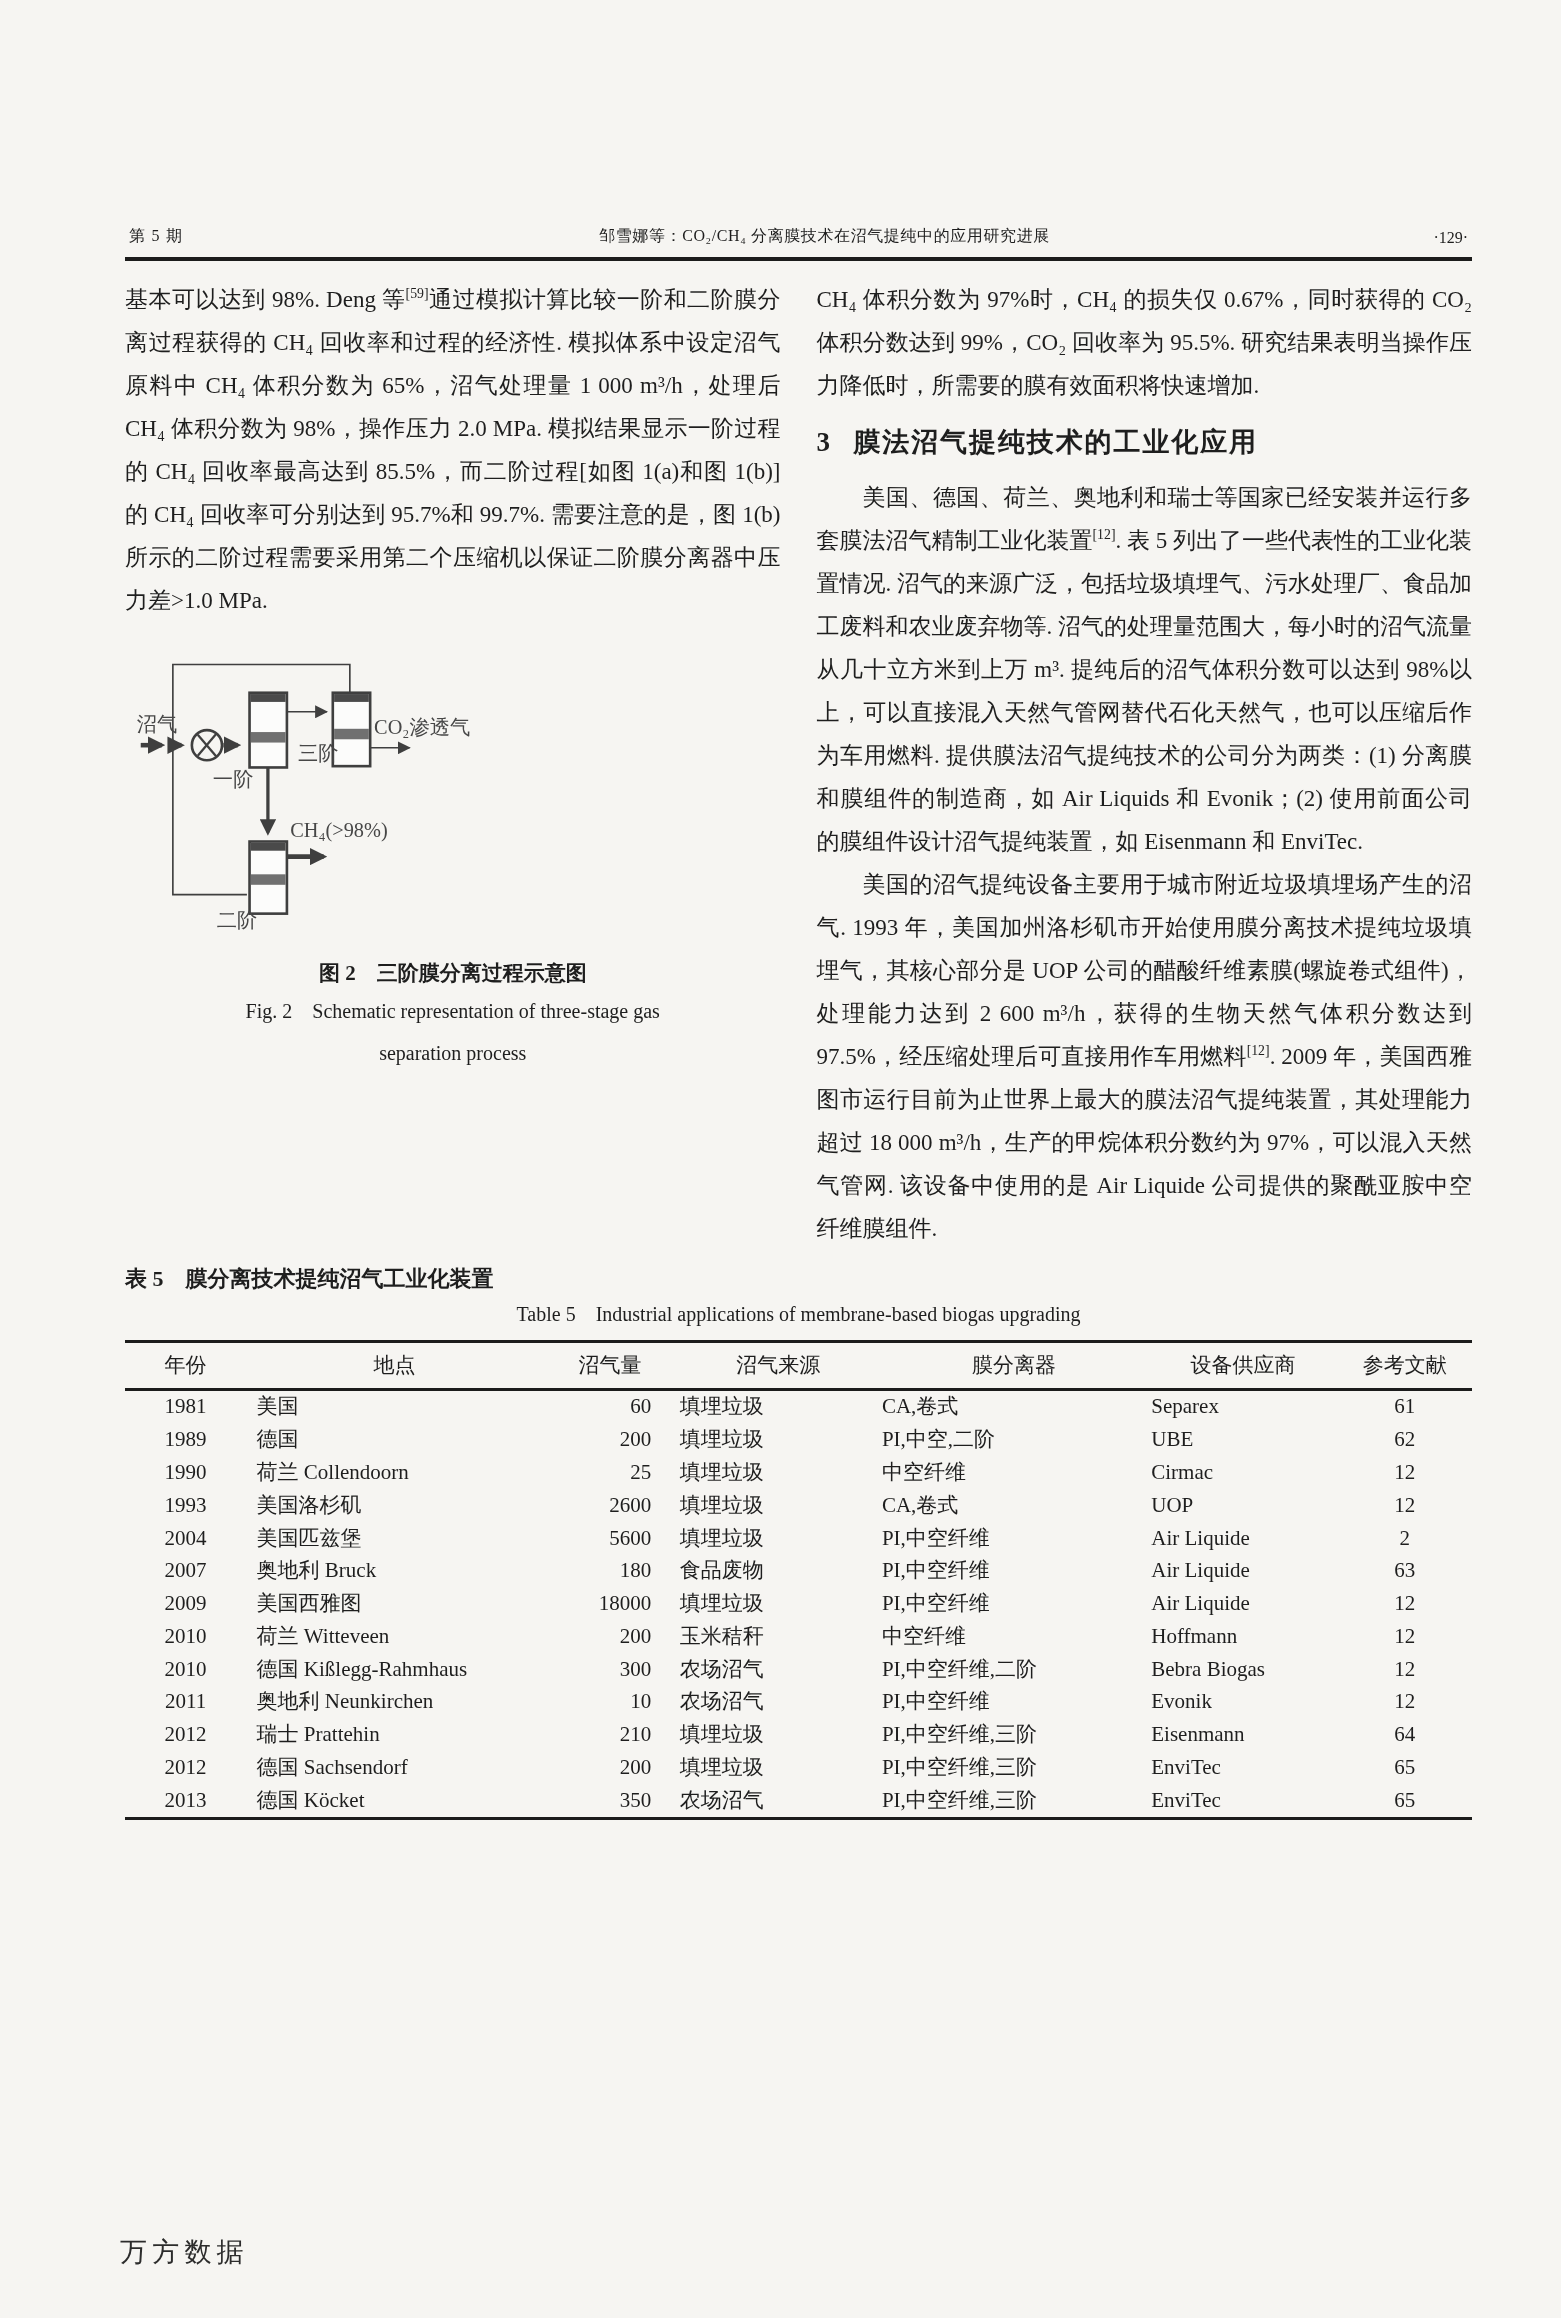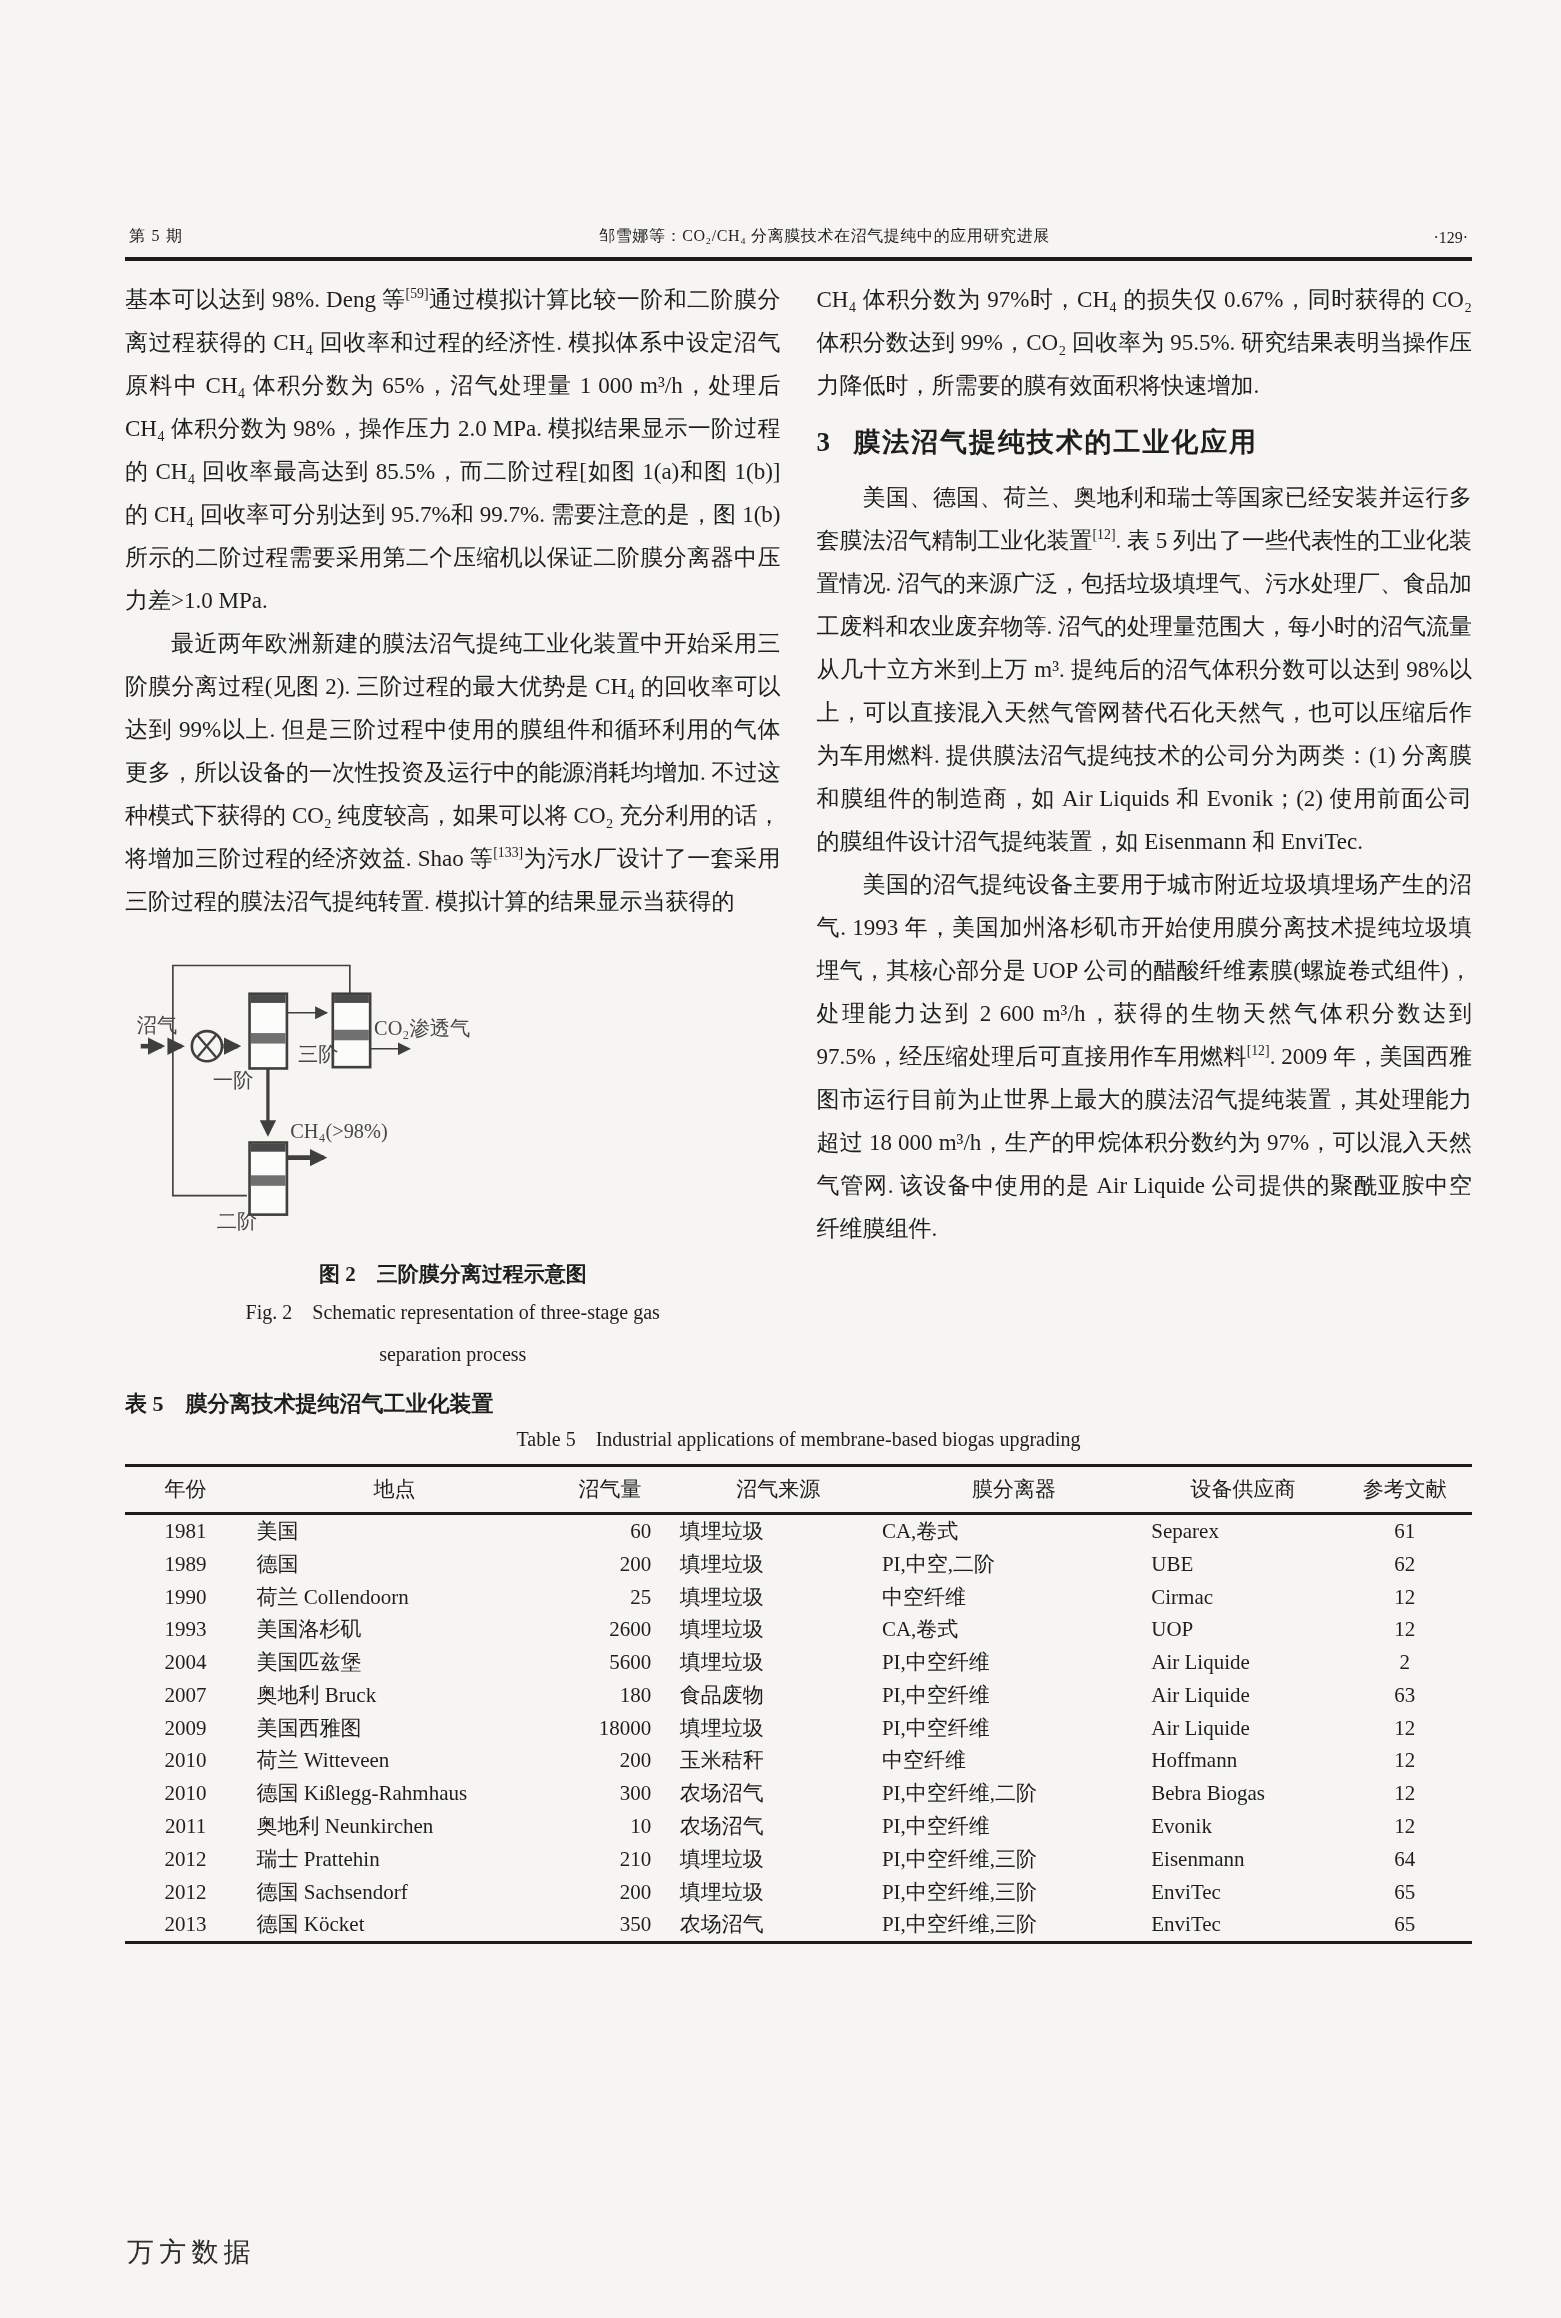--- a/index.html
+++ b/index.html
@@ -36,38 +36,37 @@
   table{width:100%;border-collapse:collapse;margin-top:7.8px;font-size:21px;border-top:3.9px solid #1c1c1c;border-bottom:3.2px solid #1c1c1c;}
   thead th{border-bottom:3.2px solid #1c1c1c;font-weight:normal;padding:7.8px 2.6px 9px 2.6px;text-align:center;}
   tbody td{padding:3.9px 2.6px;line-height:25px;}
   td.col0{text-align:center;}
   td.col1{text-align:left;padding-left:10.4px;}
   td.col2{text-align:right;padding-right:26px;}
   td.col3{text-align:left;}
   td.col4{text-align:left;}
   td.col5{text-align:left;}
   td.col6{text-align:center;}
-  .watermark{position:absolute;left:127px;top:2234px;font-size:27px;letter-spacing:5.2px;color:#2c2c2c;}
+  .watermark{position:absolute;left:120px;top:2234px;font-size:27px;letter-spacing:5.2px;color:#2c2c2c;}
 </style>
 </head>
 <body>
 
 <div class="page">
 
   <div class="header-row">
     <div class="header-issue">第 5 期</div>
     <div class="header-title">邹雪娜等：CO₂/CH₄ 分离膜技术在沼气提纯中的应用研究进展</div>
     <div class="header-page">·129·</div>
   </div>
 
   <div class="columns">
 
     <div class="col">
       <p class="para">基本可以达到 98%. Deng 等<sup>[59]</sup>通过模拟计算比较一阶和二阶膜分离过程获得的 CH₄ 回收率和过程的经济性. 模拟体系中设定沼气原料中 CH₄ 体积分数为 65%，沼气处理量 1 000 m³/h，处理后 CH₄ 体积分数为 98%，操作压力 2.0 MPa. 模拟结果显示一阶过程的 CH₄ 回收率最高达到 85.5%，而二阶过程[如图 1(a)和图 1(b)]的 CH₄ 回收率可分别达到 95.7%和 99.7%. 需要注意的是，图 1(b)所示的二阶过程需要采用第二个压缩机以保证二阶膜分离器中压力差&gt;1.0 MPa.</p>
-      <p class="para indent">最近两年欧洲新建的膜法沼气提纯工业化装置中开始采用三阶膜分离过程(见图 2). 三阶过程的最大优势是 CH₄ 的回收率可以达到 99%以上. 但是三阶过程中使用的膜组件和循环利用的气体更多，所以设备的一次性投资及运行中的能源消耗均增加. 不过这种模式下获得的 CO₂ 纯度较高，如果可以将 CO₂ 充分利用的话，将增加三阶过程的经济效益. Shao 等<sup>[133]</sup>为污水厂设计了一套采用三阶过程的膜法沼气提纯转置. 模拟计算的结果显示当获得的</p>
 
       <div class="figure">
         <svg viewBox="0 0 1000 430" xmlns="http://www.w3.org/2000/svg" style="font-size:35px">
           <defs>
             <marker id="mthin" viewBox="0 0 10 10" refX="9" refY="5" markerWidth="8" markerHeight="8" orient="auto">
               <path d="M0,0 L10,5 L0,10 z" fill="#3f3f3f"></path>
             </marker>
             <marker id="mmed" viewBox="0 0 10 10" refX="8" refY="5" markerWidth="5" markerHeight="5" orient="auto">
               <path d="M0,0 L10,5 L0,10 z" fill="#3f3f3f"></path>
             </marker>

